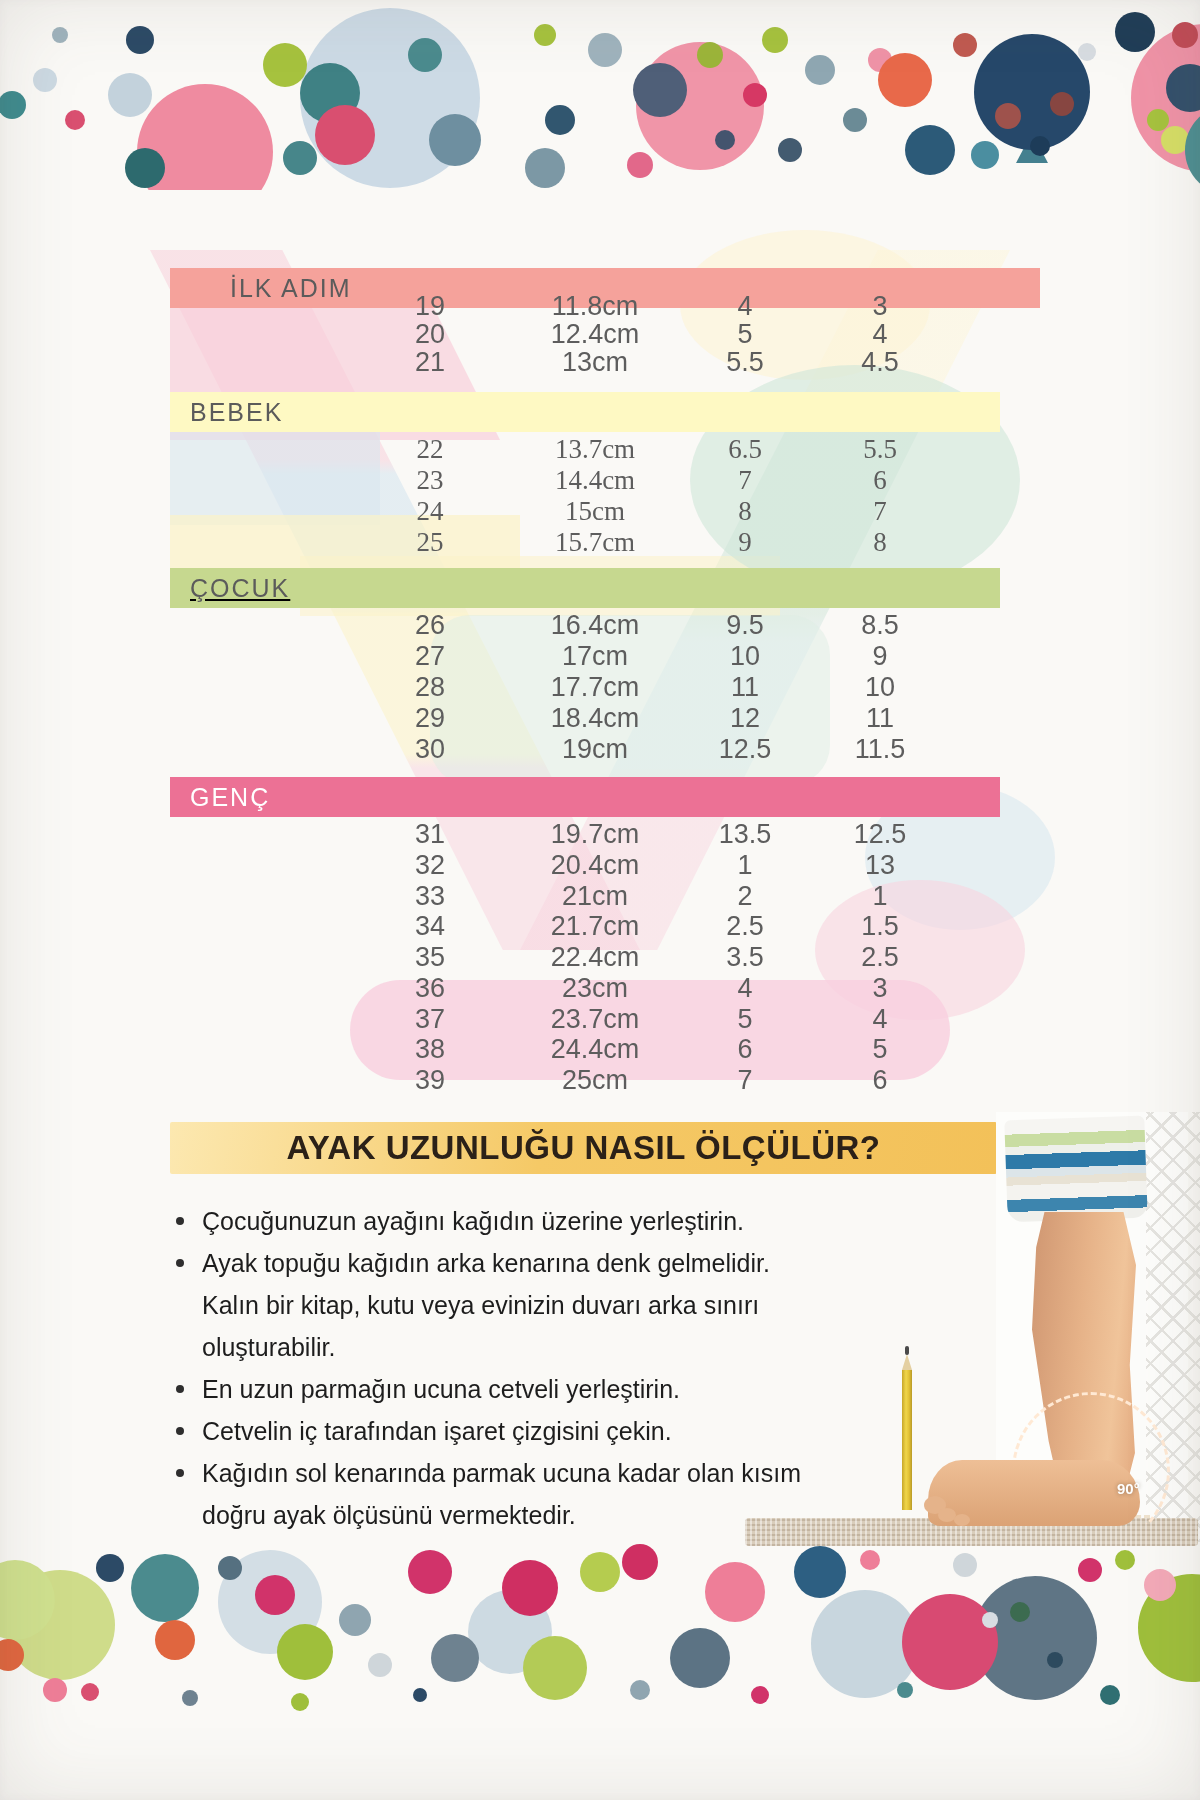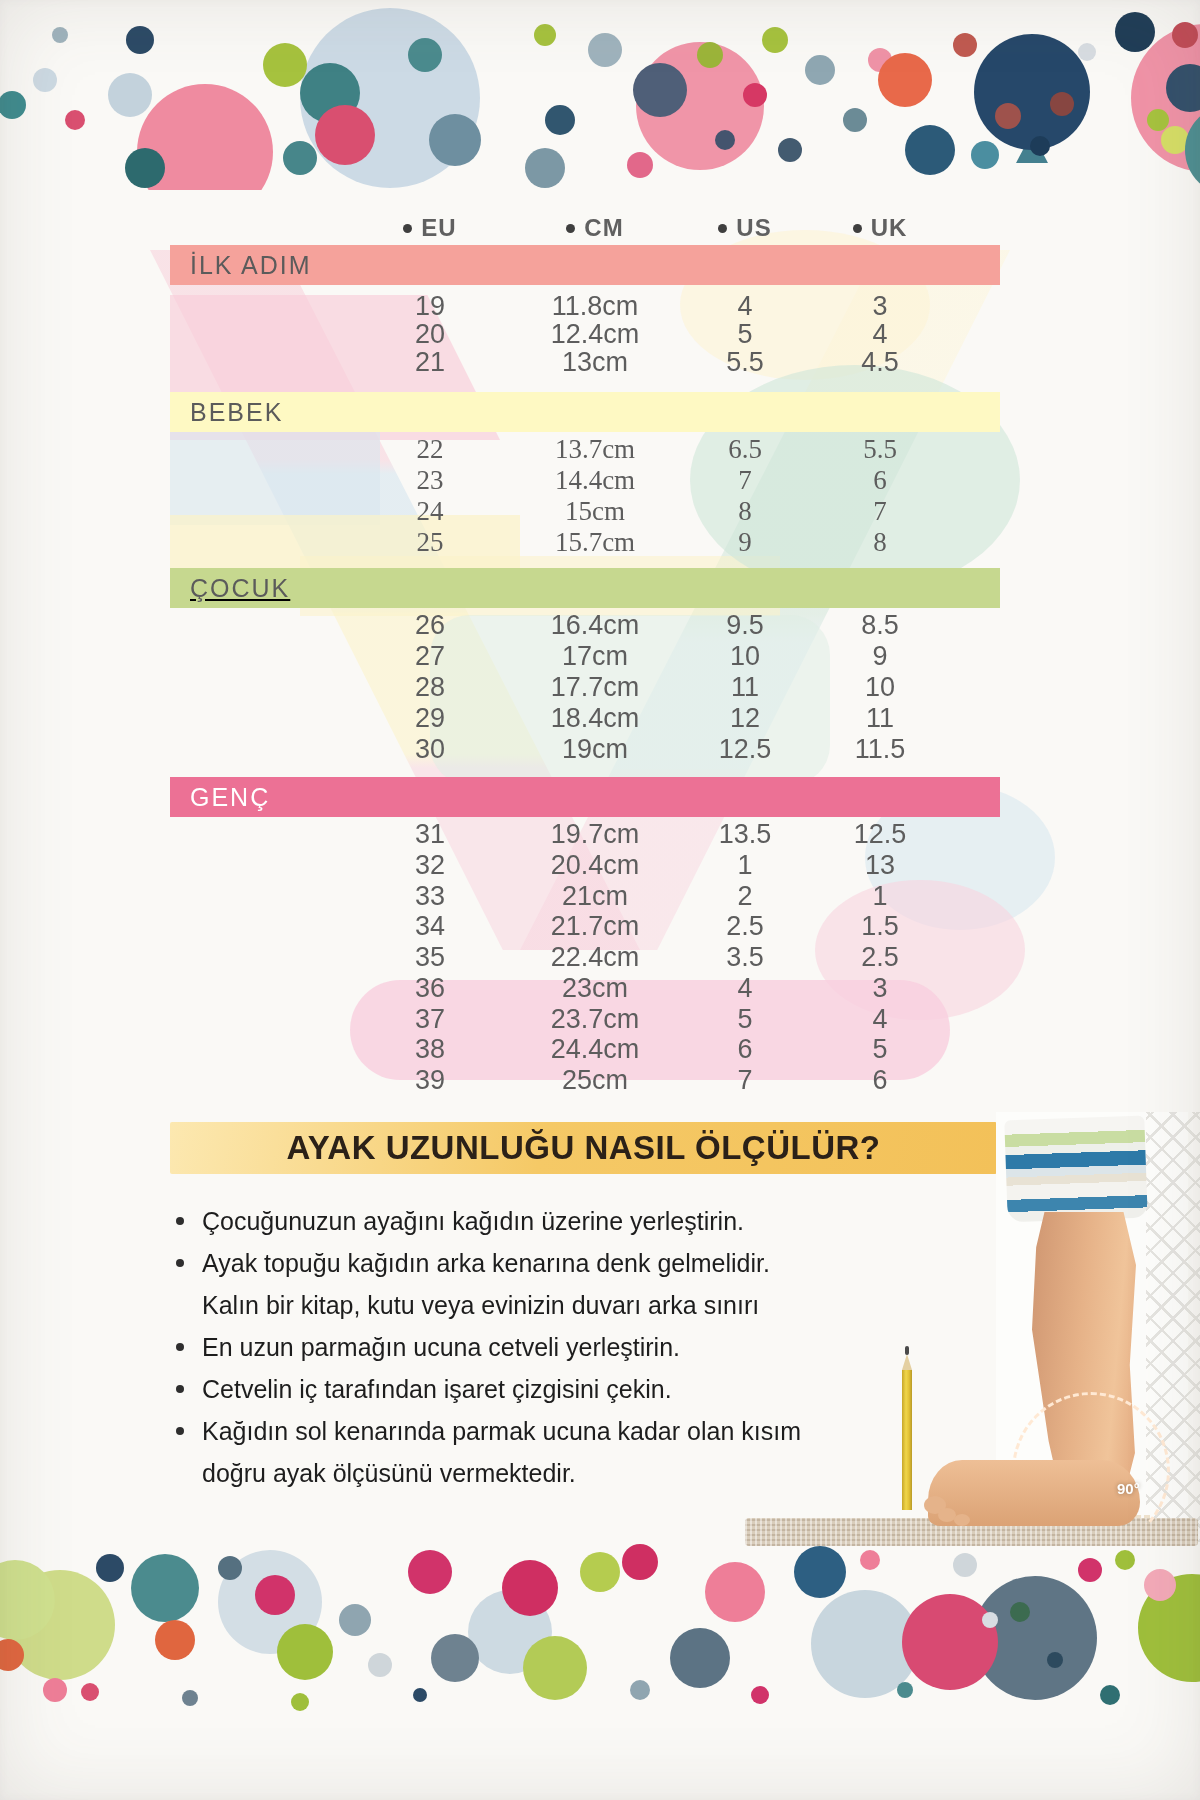--- a/index.html
+++ b/index.html
@@ -199,40 +199,21 @@
     <span class="dot" style="left: 1100px; top: 145px; height: 20px; width: 20px; background: rgb(47, 111, 114);"></span>
     <span class="dot" style="left: 1010px; top: 62px; height: 20px; width: 20px; background: rgb(60, 107, 80);"></span>
     <span class="dot" style="left: 1047px; top: 112px; height: 16px; width: 16px; background: rgb(45, 74, 94);"></span>
     <span class="dot" style="left: 982px; top: 72px; height: 16px; width: 16px; background: rgb(216, 221, 226);"></span>
     <span class="dot" style="left: -25px; top: 20px; height: 80px; width: 80px; background: rgb(207, 224, 142);"></span>
     <span class="dot" style="left: -8px; top: 99px; height: 32px; width: 32px; background: rgb(224, 102, 63);"></span>
     <span class="dot" style="left: 43px; top: 138px; height: 24px; width: 24px; background: rgb(238, 126, 152);"></span>
   </div>
 
 <div id="size-table">
-  <div class="thead">
-    <div class="hcell"></div>
-    <div class="hcell">
-      <span class="hdot"></span>
-      <span>EU</span>
-    </div>
-    <div class="hcell">
-      <span class="hdot"></span>
-      <span>CM</span>
-    </div>
-    <div class="hcell">
-      <span class="hdot"></span>
-      <span>US</span>
-    </div>
-    <div class="hcell">
-      <span class="hdot"></span>
-      <span>UK</span>
-    </div>
-  </div>
-<div class="band" style="top: 245px; background: rgb(245, 162, 155);">
+<div class="band" style="top: 268px; background: rgb(245, 162, 155); padding-left: 40px;">
       <span class="bandlabel" style="color: rgb(91, 91, 91);">İLK ADIM</span>
     </div>
     <div class="rowgrid" style="top: 292px; grid-auto-rows: 28px;">
       <div class="cell"></div>
       <div class="cell">19</div>
       <div class="cell">11.8cm</div>
       <div class="cell">4</div>
       <div class="cell">3</div>
       <div class="cell"></div>
       <div class="cell">20</div>
@@ -360,20 +341,21 @@
       <span class="bdot"></span>
       <div class="btext">
         <div class="bline">Çocuğunuzun ayağını kağıdın üzerine yerleştirin.</div>
       </div>
     </div>
     <div class="bullet">
       <span class="bdot"></span>
       <div class="btext">
         <div class="bline">Ayak topuğu kağıdın arka kenarına denk gelmelidir.</div>
         <div class="bline">Kalın bir kitap, kutu veya evinizin duvarı arka sınırı</div>
+        <div class="bline">oluşturabilir.</div>
       </div>
     </div>
     <div class="bullet">
       <span class="bdot"></span>
       <div class="btext">
         <div class="bline">En uzun parmağın ucuna cetveli yerleştirin.</div>
       </div>
     </div>
     <div class="bullet">
       <span class="bdot"></span>

